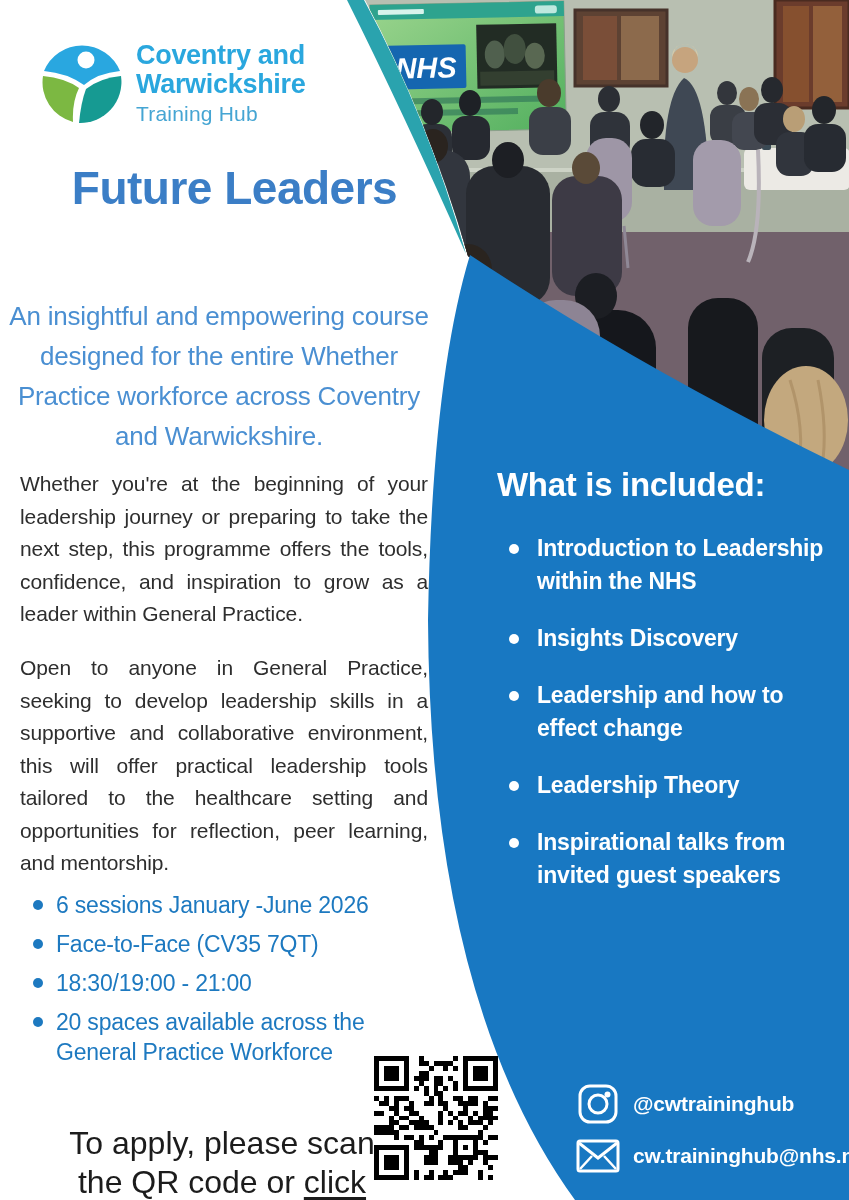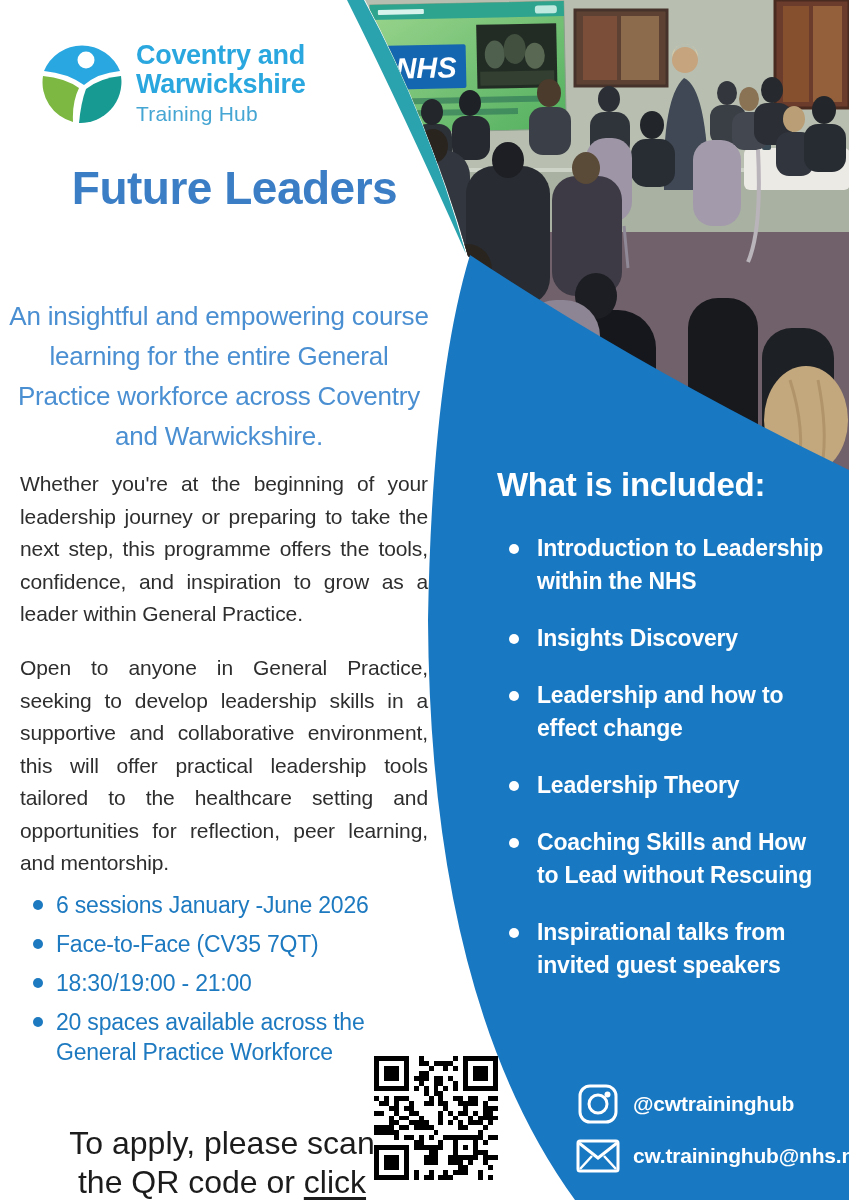--- a/index.html
+++ b/index.html
@@ -180,21 +180,21 @@
     <div class="logo-text">
       <div class="l1">Coventry and</div>
       <div class="l2">Warwickshire</div>
       <div class="l3">Training Hub</div>
     </div>
   </header>
 
   <h1 class="title">
     <span>Future Leaders</span><br>
   </h1>
-  <p class="subtitle">An insightful and empowering course learning for the entire General Practice workforce across Coventry and Warwickshire.</p>
+  <p class="subtitle">An insightful and empowering course designed for the entire Whether Practice workforce across Coventry and Warwickshire.</p>
 
   <p class="para p1">Whether you're at the beginning of your leadership journey or preparing to take the next step, this programme offers the tools, confidence, and inspiration to grow as a leader within General Practice.</p>
   <p class="para p2">Open to anyone in General Practice, seeking to develop leadership skills in a supportive and collaborative environment, this will offer practical leadership tools tailored to the healthcare setting and opportunities for reflection, peer learning, and mentorship.</p>
 
   <ul class="details">
     <li>6 sessions January -June 2026</li>
     <li>Face-to-Face (CV35 7QT)</li>
     <li>18:30/19:00 - 21:00</li>
     <li>20 spaces available across the General Practice Workforce</li>
   </ul>
@@ -397,21 +397,20 @@
         <rect x="23" y="24" width="1" height="1" fill="#000"></rect>
       </svg>
   </div>
 
   <h2 class="included-heading">What is included:</h2>
   <ul class="included">
     <li>Introduction to Leadership within the NHS</li>
     <li>Insights Discovery</li>
     <li>Leadership and how to effect change</li>
     <li>Leadership Theory</li>
-    <li>Coaching Skills and How to Lead without Rescuing</li>
     <li>Inspirational talks from invited guest speakers</li>
   </ul>
 
   <div class="social">
     <div class="social-row">
       <span class="icon">
         <svg width="44" height="44" viewBox="0 0 44 44">
           <rect x="4" y="4" width="36" height="36" rx="10" fill="none" stroke="#ffffff" stroke-width="3"></rect>
           <circle cx="22" cy="22" r="9" fill="none" stroke="#ffffff" stroke-width="3"></circle>
           <circle cx="31.5" cy="12.5" r="3" fill="#ffffff"></circle>

